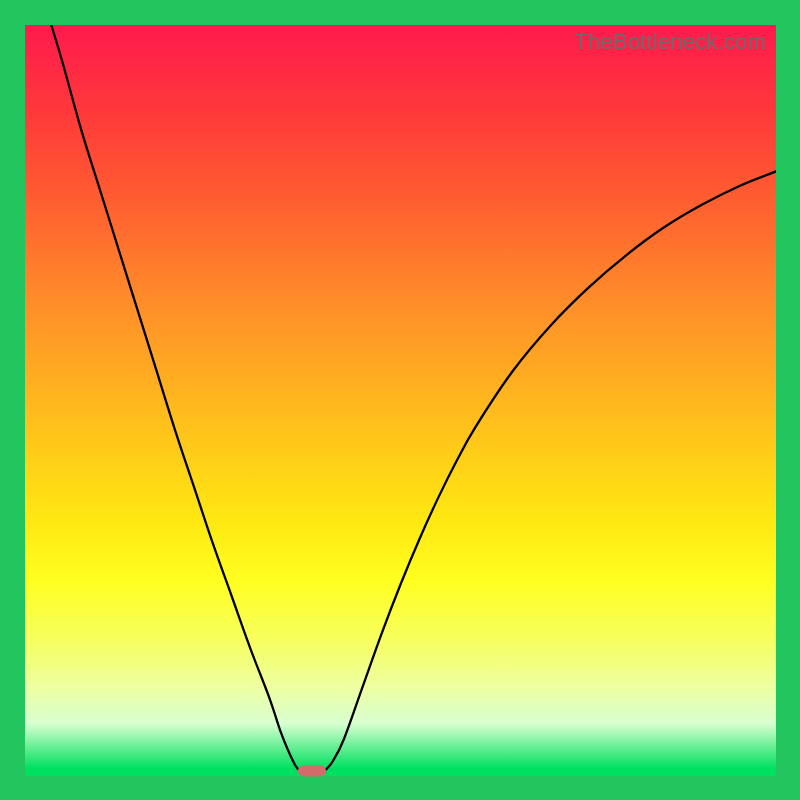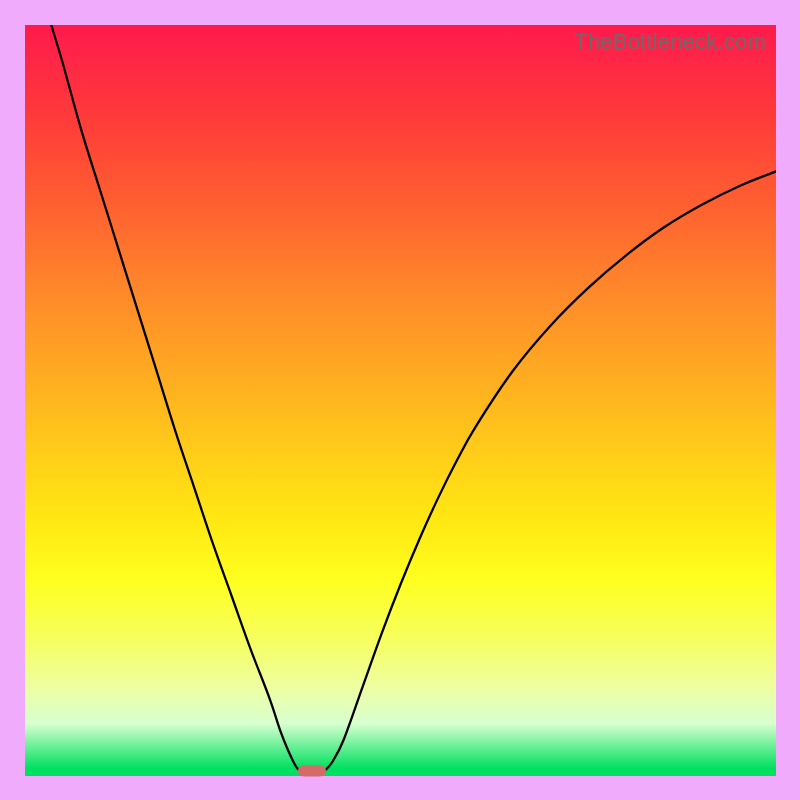--- a/index.html
+++ b/index.html
@@ -1,21 +1,21 @@
 <!DOCTYPE html>
 <html><head>
 <meta charset="utf-8">
 <style>
   * { margin: 0; padding: 0; box-sizing: border-box; }
   html, body { width: 800px; height: 800px; overflow: hidden; background: #000; }
   .frame {
     position: relative;
     width: 800px;
     height: 800px;
-    background: #f0abfc;
+    background: #22c55e;
     padding-left: 9px;
   }
   .plot-area {
     position: absolute;
     left: 25px;
     top: 25px;
     width: 751px;
     height: 751px;
     background: linear-gradient(to bottom,
       #ff1a4d 0%,

